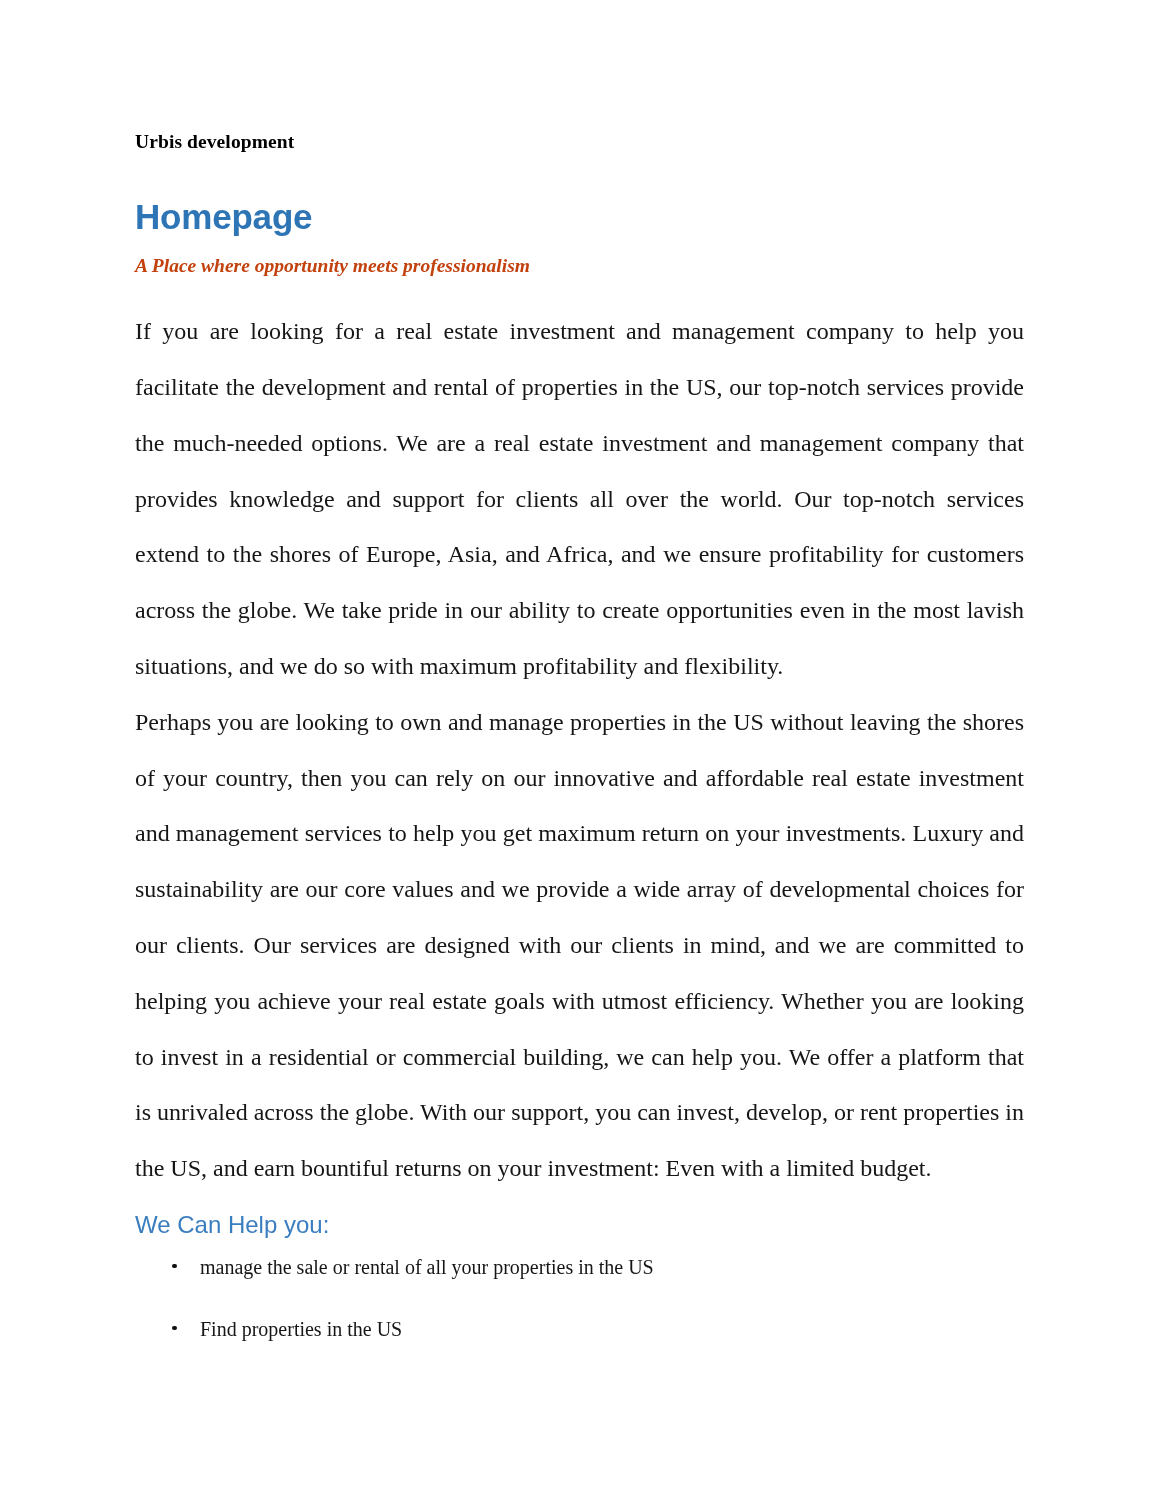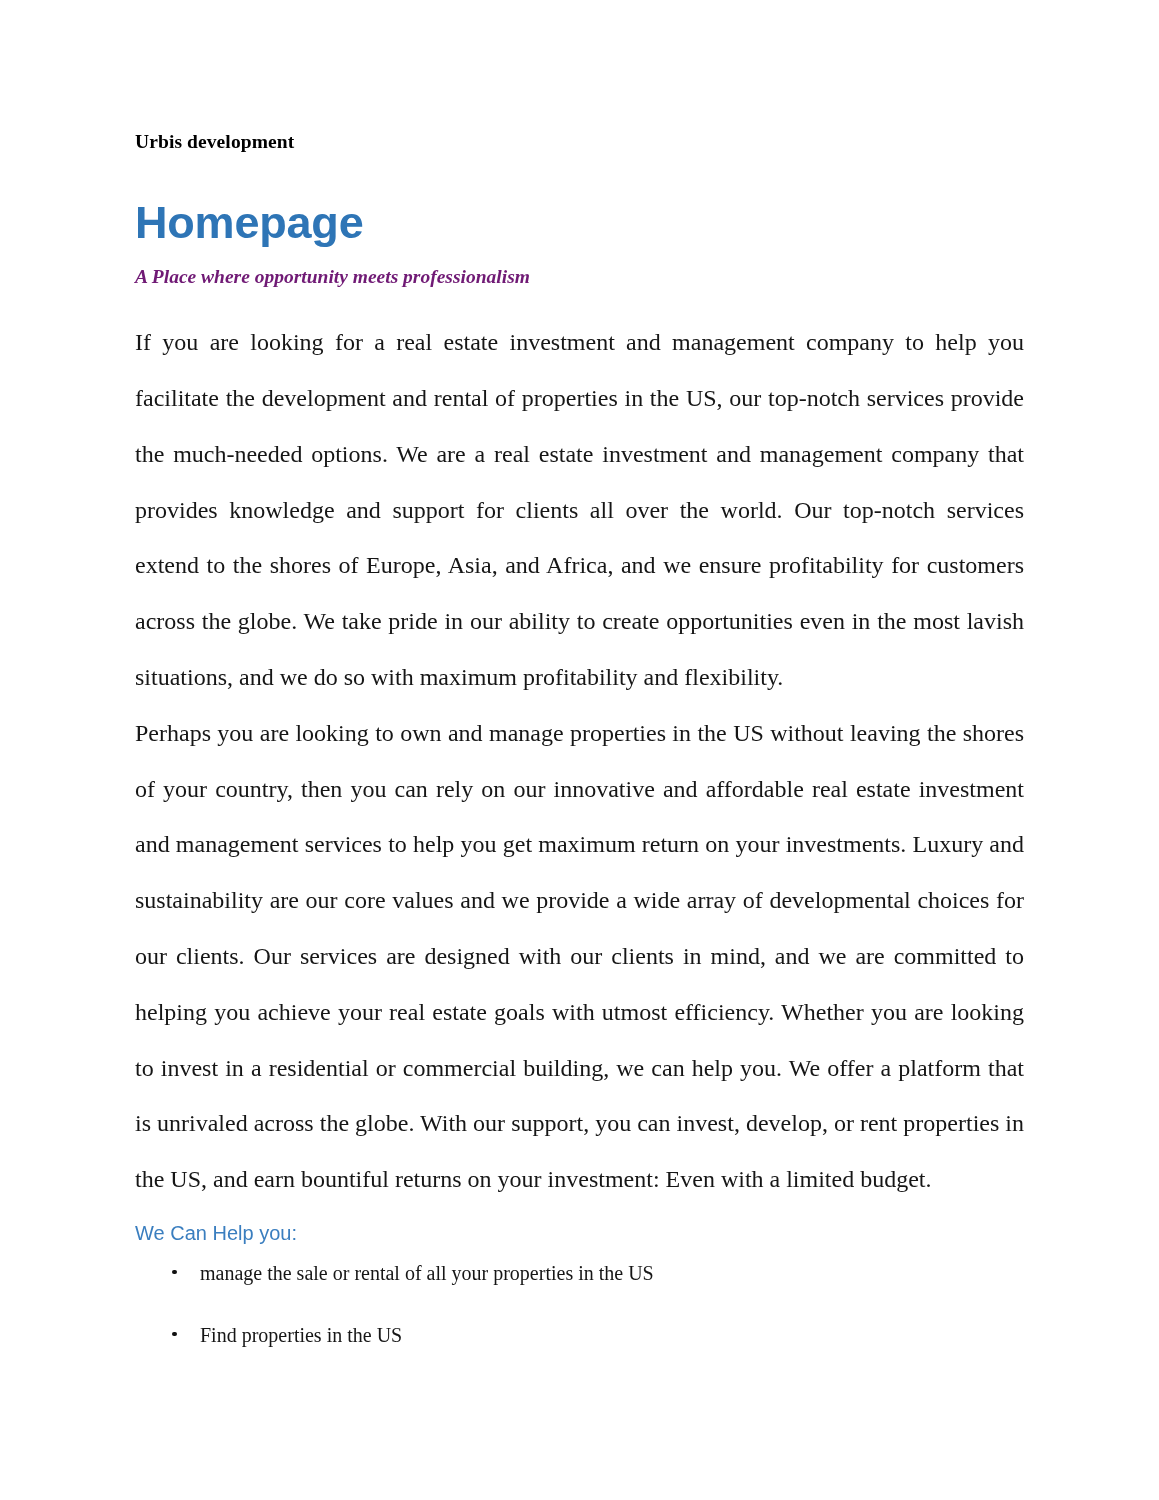--- a/index.html
+++ b/index.html
@@ -38,34 +38,34 @@
     font-size: 19.5px;
     line-height: 1.25;
     color: #000000;
     letter-spacing: 0.1px;
     margin: 0 0 44px 0;
   }
 
   .title-heading {
     font-family: "Liberation Sans", "DejaVu Sans", sans-serif;
     font-weight: bold;
-    font-size: 45px;
+    font-size: 35px;
     line-height: 1.1;
     color: #2E75B6;
     letter-spacing: -0.2px;
     margin: 0 0 16px 0;
   }
 
   .subtitle {
     font-family: "Liberation Serif", "DejaVu Serif", serif;
     font-weight: bold;
     font-style: italic;
     font-size: 19.5px;
     line-height: 1.3;
-    color: #701a75;
+    color: #c2410c;
     margin: 0 0 26px 0;
   }
 
   .body-par {
     font-family: "Liberation Serif", "DejaVu Serif", serif;
     font-size: 24px;
     line-height: 55.8px;
     color: #161616;
     text-align: justify;
     text-justify: inter-word;
@@ -73,21 +73,21 @@
     hyphens: none;
   }
 
   .body-par + .body-par {
     margin-top: 0px;
   }
 
   .section-heading {
     font-family: "Liberation Sans", "DejaVu Sans", sans-serif;
     font-weight: normal;
-    font-size: 20px;
+    font-size: 24px;
     line-height: 1.25;
     color: #3A7EBF;
     margin: 13px 0 4px 0;
   }
 
   .bullet-list {
     list-style: none;
     margin: 0;
     padding: 0;
   }

